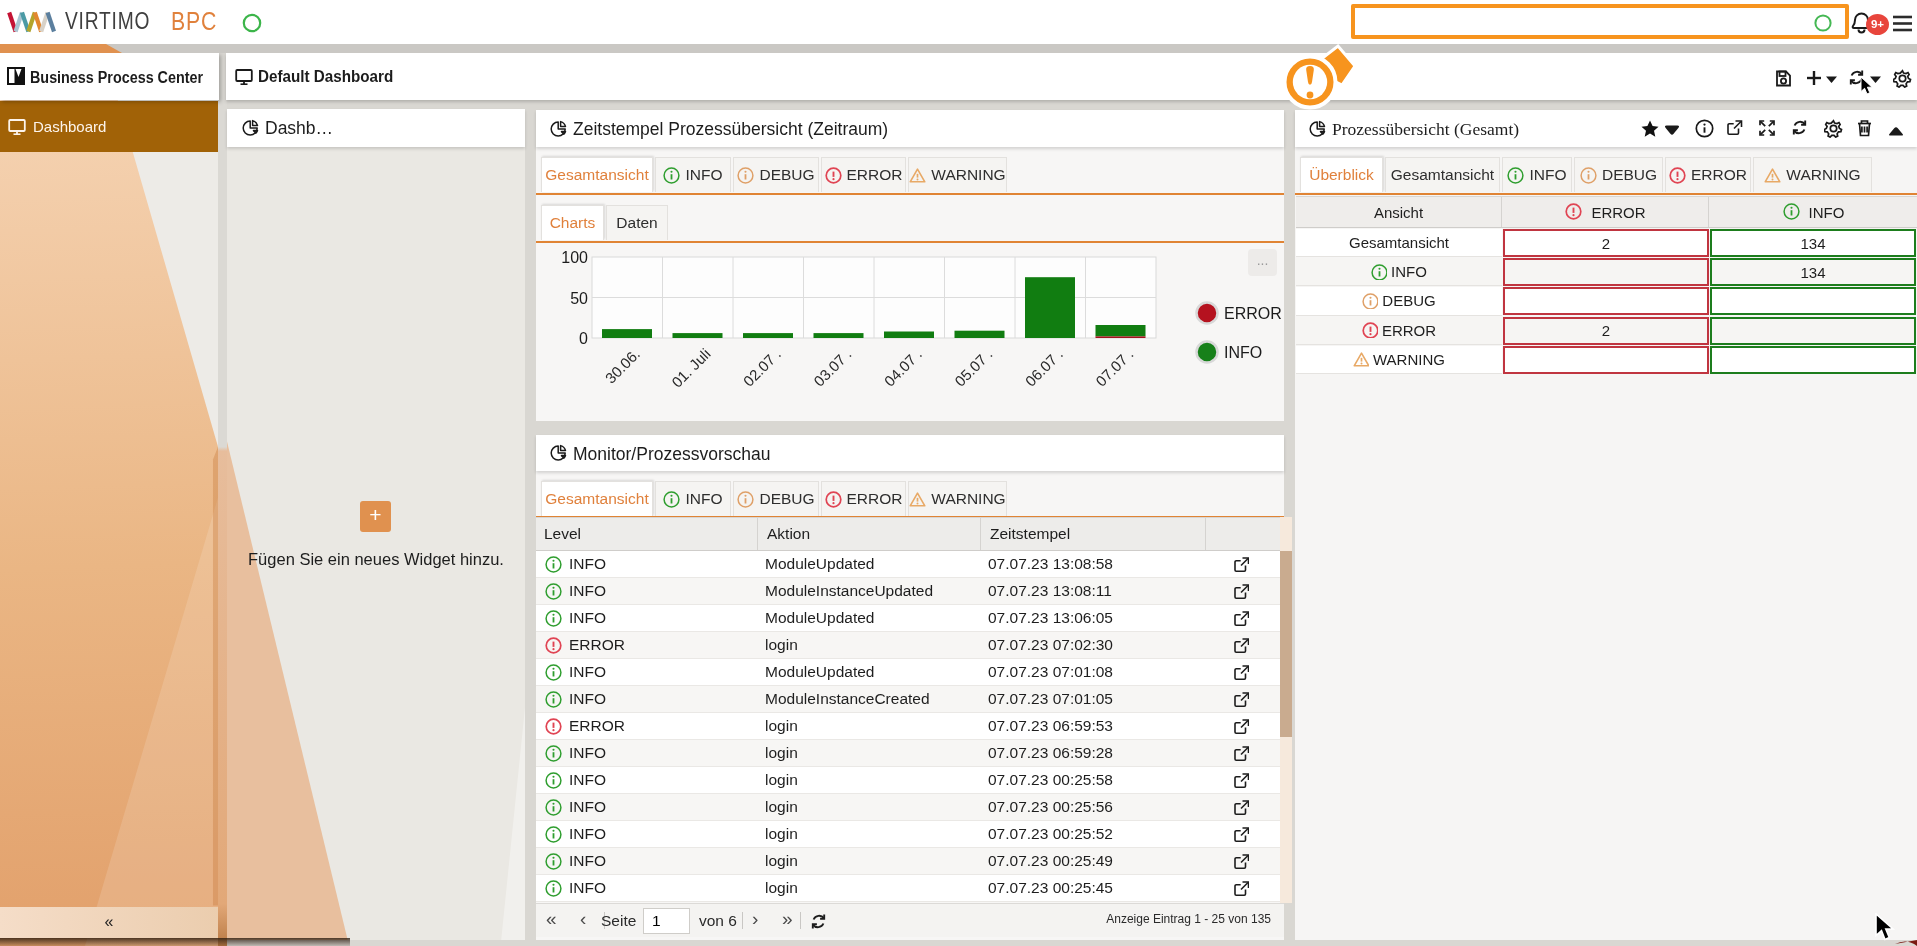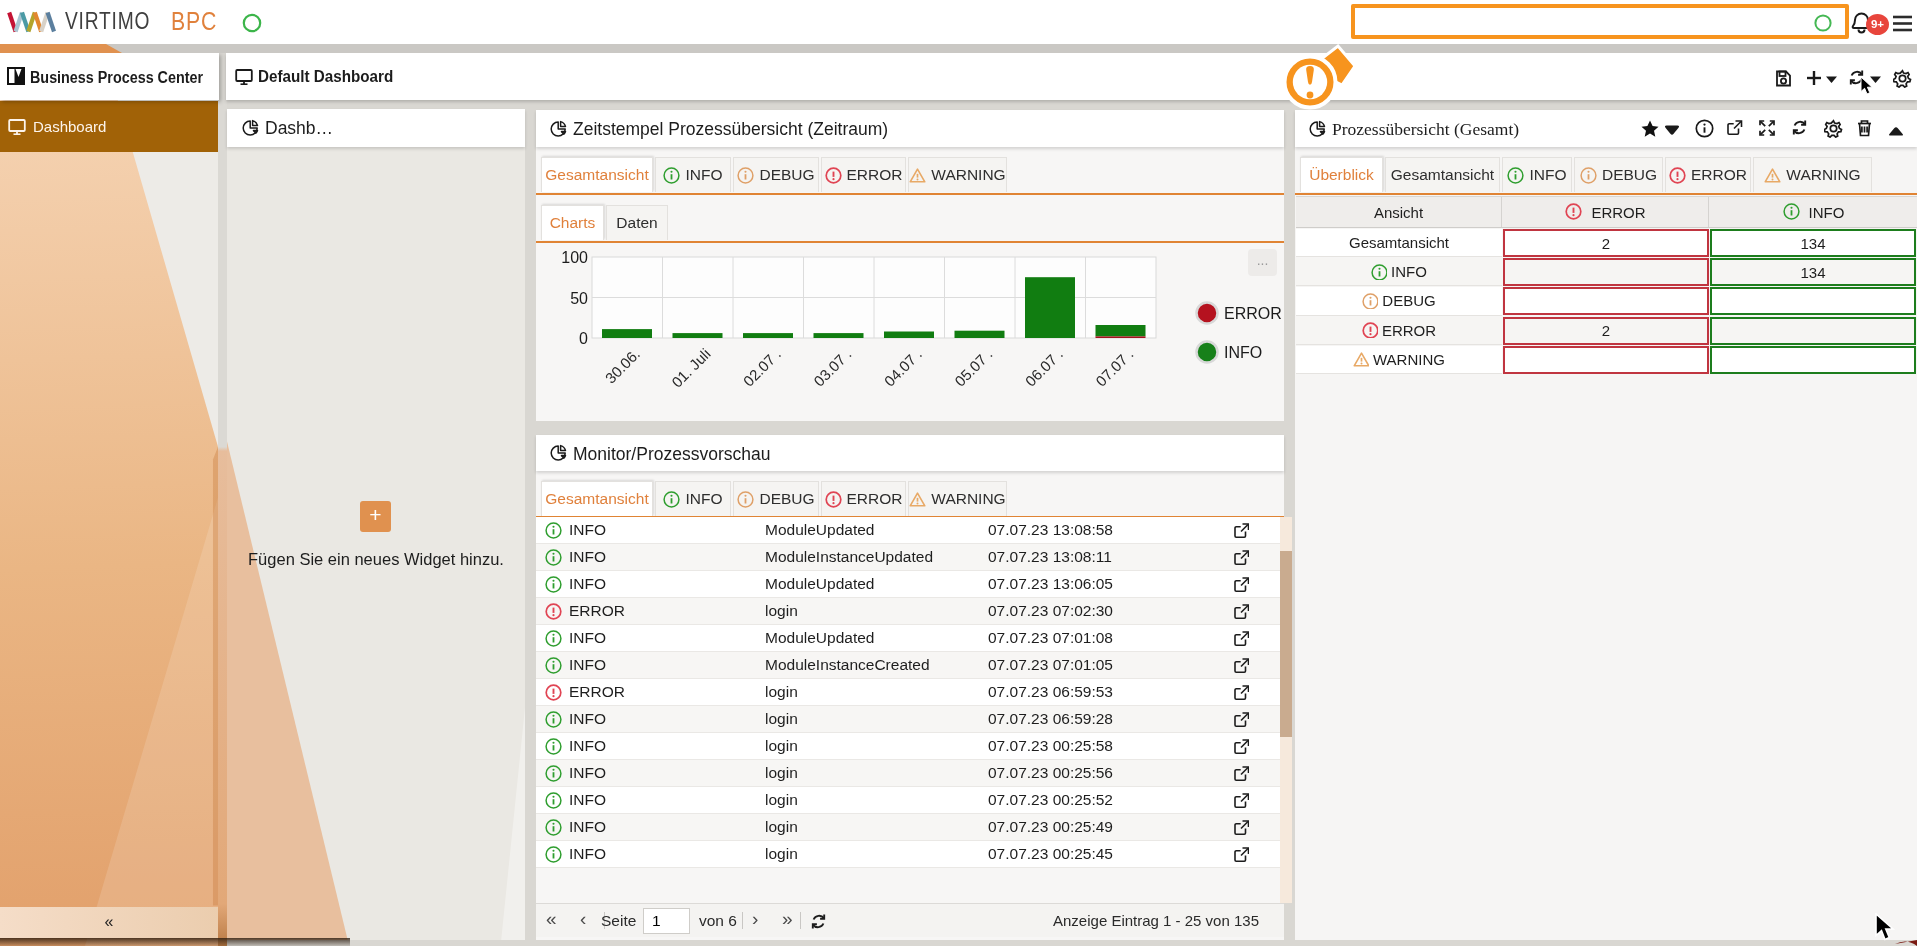--- a/index.html
+++ b/index.html
@@ -337,20 +337,26 @@
       </svg>DEBUG</div>
   <div class="tab" style="width:85px;"><svg width="17" height="17" fill="#e04453" stroke="#e04453">
         <use href="#i-err"></use>
       </svg>ERROR</div>
   <div class="tab" style="width:99px;"><svg width="17" height="17" fill="#e8a966" stroke="#e8a966">
         <use href="#i-warn"></use>
       </svg>WARNING</div>
 </div>
 <div class="oline" style="left:536px; top:516px; width:748px;"></div>
 <div class="abs" id="mtable">
+<div class="mhead">
+      <div class="mhc" style="left:0;width:222px;">Level</div>
+      <div class="mhc" style="left:223px;width:222px;">Aktion</div>
+      <div class="mhc" style="left:446px;width:224px;">Zeitstempel</div>
+      <div class="mhc" style="left:671px;width:73px;border-right:none;"></div>
+    </div>
 <div class="mrow">
       <svg class="lv" width="17" height="17" fill="#2f9e2f" stroke="#2f9e2f">
         <use href="#i-info"></use>
       </svg>
       <span class="t1">INFO</span>
       <span class="t2">ModuleUpdated</span>
       <span class="t3">07.07.23 13:08:58</span>
       <svg class="ext" width="16" height="16" fill="none" stroke="#1d1d1d">
         <use href="#i-ext"></use>
       </svg>
@@ -497,21 +503,21 @@
   <span class="ptx" style="left:65px;">Seite</span>
   <input id="pginput" value="1" style="">
   <span class="ptx" style="left:163px;">von 6</span>
   <span class="psep" style="left:206px;"></span>
   <span class="pgi" style="left:216px;">›</span>
   <span class="pgi" style="left:246px;">»</span>
   <span class="psep" style="left:264px;"></span>
   <svg class="abs" style="left:274px; top:9px;" width="17" height="17" fill="none" stroke="#1d1d1d">
       <use href="#i-refresh"></use>
     </svg>
-  <span class="ptx" style="right:25px; left:auto; font-size:15px;">Anzeige Eintrag 1 - 25 von 135</span>
+  <span class="ptx" style="right:13px; left:auto; font-size:12px;">Anzeige Eintrag 1 - 25 von 135</span>
 </div>
 
 <div class="abs" id="wRbody"></div>
 <div class="whead" id="wRhead">
     <svg style="position:absolute;left:14px;top:10px;" width="17" height="17" fill="none" stroke="#1a1a1a">
       <use href="#i-pie"></use>
     </svg>
     <span class="wt" style="left:37px;">Prozessübersicht (Gesamt)</span>
   <svg style="position:absolute;left:346px;top:10px;" width="18" height="17">
       <path d="M9 0.5 L11.6 6 L17.5 6.7 L13 10.8 L14.3 16.7 L9 13.6 L3.7 16.7 L5 10.8 L0.5 6.7 L6.4 6 Z" fill="#111"></path>

